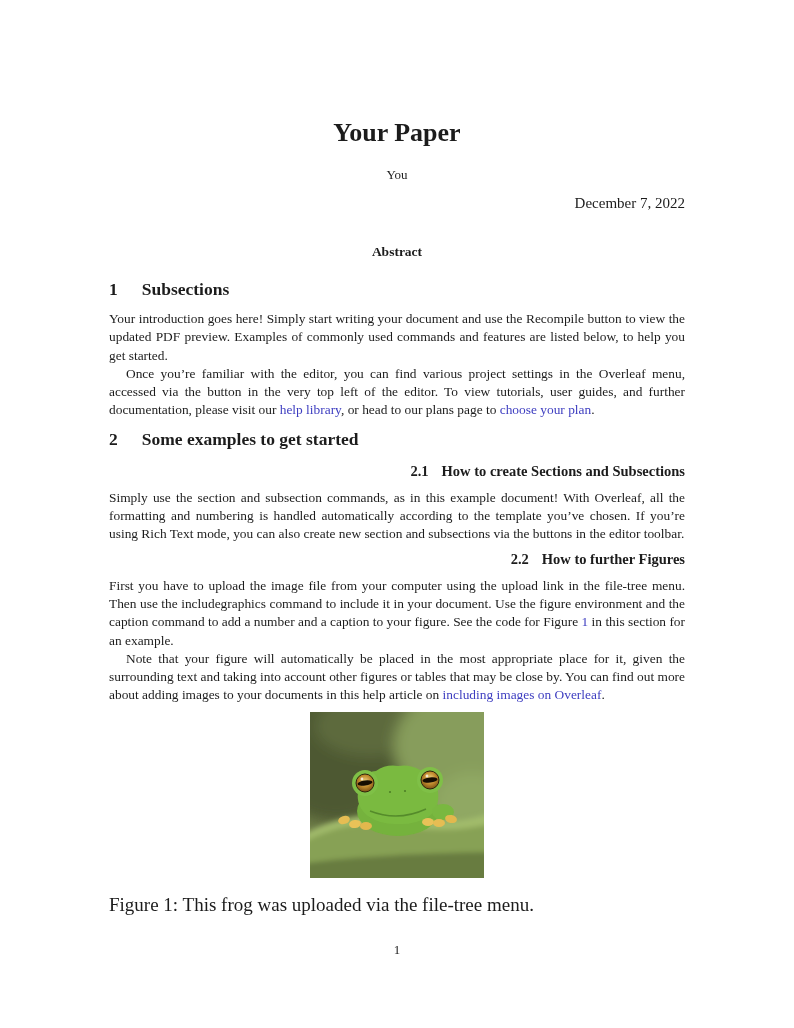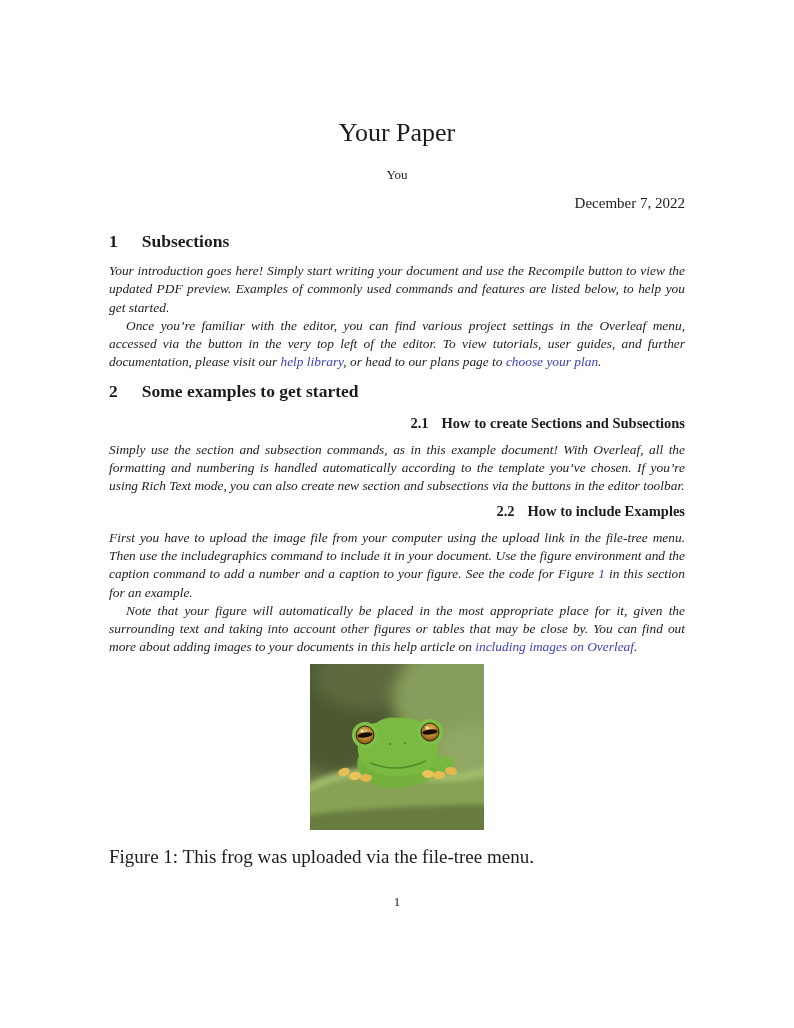--- a/index.html
+++ b/index.html
@@ -3,64 +3,65 @@
 <meta charset="utf-8">
 <style>
   html,body { margin:0; padding:0; }
   .page {
     position:relative; width:794px; height:1028px;
     background:#ffffff; overflow:hidden;
     font-family:"Liberation Serif", "DejaVu Serif", serif;
     color:#1c1c1c;
   }
   .content { margin:0 109px; width:576px; }
-  .doc-title { margin:118px 0 0 0; text-align:center; font-size:26px; line-height:30px; font-weight:normal; }
+  .doc-title { margin:118px 0 0 0; text-align:center; font-size:26px; line-height:30px; font-weight:bold; }
   .doc-author { margin:18px 0 0 0; text-align:center; font-size:13px; line-height:18px; }
   .doc-date { margin:10px 0 0 0; text-align:right; font-size:15px; line-height:18px; }
   .abstract-heading { margin:32px 0 0 0; text-align:center; font-size:13.5px; line-height:16px; font-weight:bold; }
   .abstract-body { margin:2px 38px 0 38px; font-size:13px; line-height:18px; text-indent:17px; }
   .sec-heading { margin:18px 0 0 0; font-size:17.5px; line-height:22px; font-weight:bold; }
   .sec-heading .secnum { margin-right:24px; }
   .sec-heading.s2 { margin-top:8px; }
   .subsec-heading { margin:12px 0 0 0; font-size:14.5px; line-height:18px; font-weight:bold;text-align:right; }
   .subsec-heading .subnum { margin-right:13px; }
   .subsec-heading.s22 { margin-top:6px; }
-  p.body-par { margin:0; font-size:13.4px; line-height:18.3px; text-align:justify;font-style:italic; }
+  p.body-par { margin:0; font-size:13.4px; line-height:18.3px; text-align:justify; }
   p.body-par.first { margin-top:10px; }
   p.body-par.first-sub { margin-top:9px; }
   p.body-par.indent { text-indent:17px; }
   a.link { color:var(--link-color,#3d3dc0); text-decoration:none; cursor:pointer; }
   .figure-wrap { margin-top:7px; display:flex; justify-content:center; }
   .figure-caption { margin:18px 0 15px 0; text-align:left; font-size:19px; line-height:18px; }
   .page-number { margin:27px 0 0 0; text-align:center; font-size:13px; line-height:18px; }
 </style>
 </head>
 <body>
 
 <div class="page">
   <div class="content">
 
     <h1 class="doc-title">Your Paper</h1>
     <div class="doc-author">You</div>
     <div class="doc-date">December 7, 2022</div>
 
+    <div class="abstract-heading">Abstract</div>
 
     <h2 class="sec-heading"><span class="secnum">1</span><span>Subsections</span></h2>
 
     <p class="body-par first">Your introduction goes here! Simply start writing your document and use the Recompile button to view the updated PDF preview. Examples of commonly used commands and features are listed below, to help you get started.</p>
 
     <p class="body-par indent"><span>Once you’re familiar with the editor, you can find various project settings in the Overleaf menu, accessed via the button in the very top left of the editor. To view tutorials, user guides, and further documentation, please visit our </span><a class="link">help library</a><span>, or head to our plans page to </span><a class="link">choose your plan</a><span>.</span></p>
 
     <h2 class="sec-heading s2"><span class="secnum">2</span><span>Some examples to get started</span></h2>
 
     <h3 class="subsec-heading"><span class="subnum">2.1</span><span>How to create Sections and Subsections</span></h3>
 
     <p class="body-par first-sub">Simply use the section and subsection commands, as in this example document! With Overleaf, all the formatting and numbering is handled automatically according to the template you’ve chosen. If you’re using Rich Text mode, you can also create new section and subsections via the buttons in the editor toolbar.</p>
 
-    <h3 class="subsec-heading s22"><span class="subnum">2.2</span><span>How to include Examples</span></h3>
+    <h3 class="subsec-heading s22"><span class="subnum">2.2</span><span>How to further Figures</span></h3>
 
     <p class="body-par first-sub"><span>First you have to upload the image file from your computer using the upload link in the file-tree menu. Then use the includegraphics command to include it in your document. Use the figure environment and the caption command to add a number and a caption to your figure. See the code for Figure </span><a class="link">1</a><span> in this section for an example.</span></p>
 
     <p class="body-par indent"><span>Note that your figure will automatically be placed in the most appropriate place for it, given the surrounding text and taking into account other figures or tables that may be close by. You can find out more about adding images to your documents in this help article on </span><a class="link">including images on Overleaf</a><span>.</span></p>
 
     <div class="figure-wrap">
       <svg width="174" height="166" viewBox="0 0 174 166" role="img">
         <defs>
           <filter id="b6" x="-40%" y="-40%" width="180%" height="180%">
               <feGaussianBlur stdDeviation="7"></feGaussianBlur>

